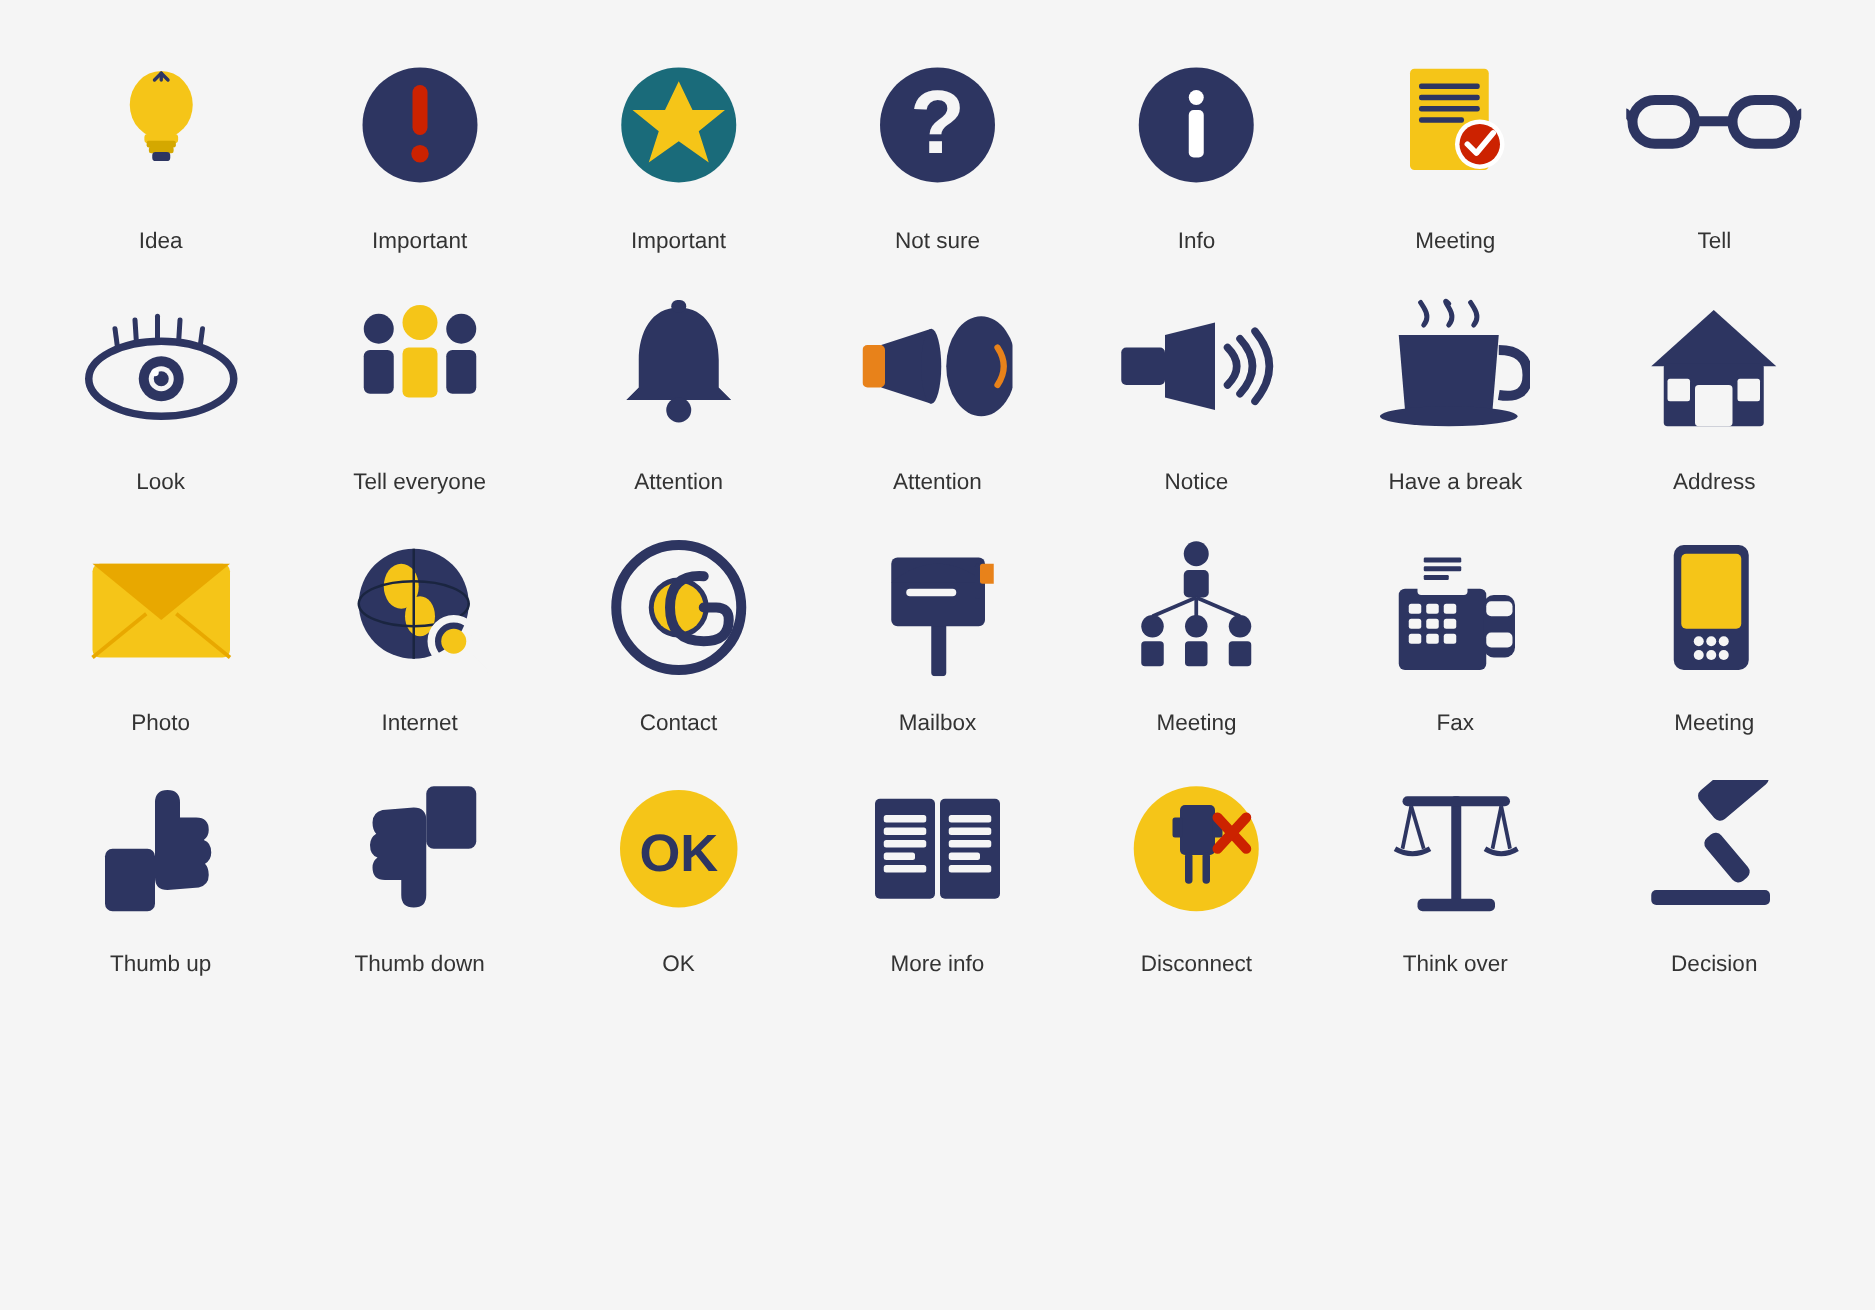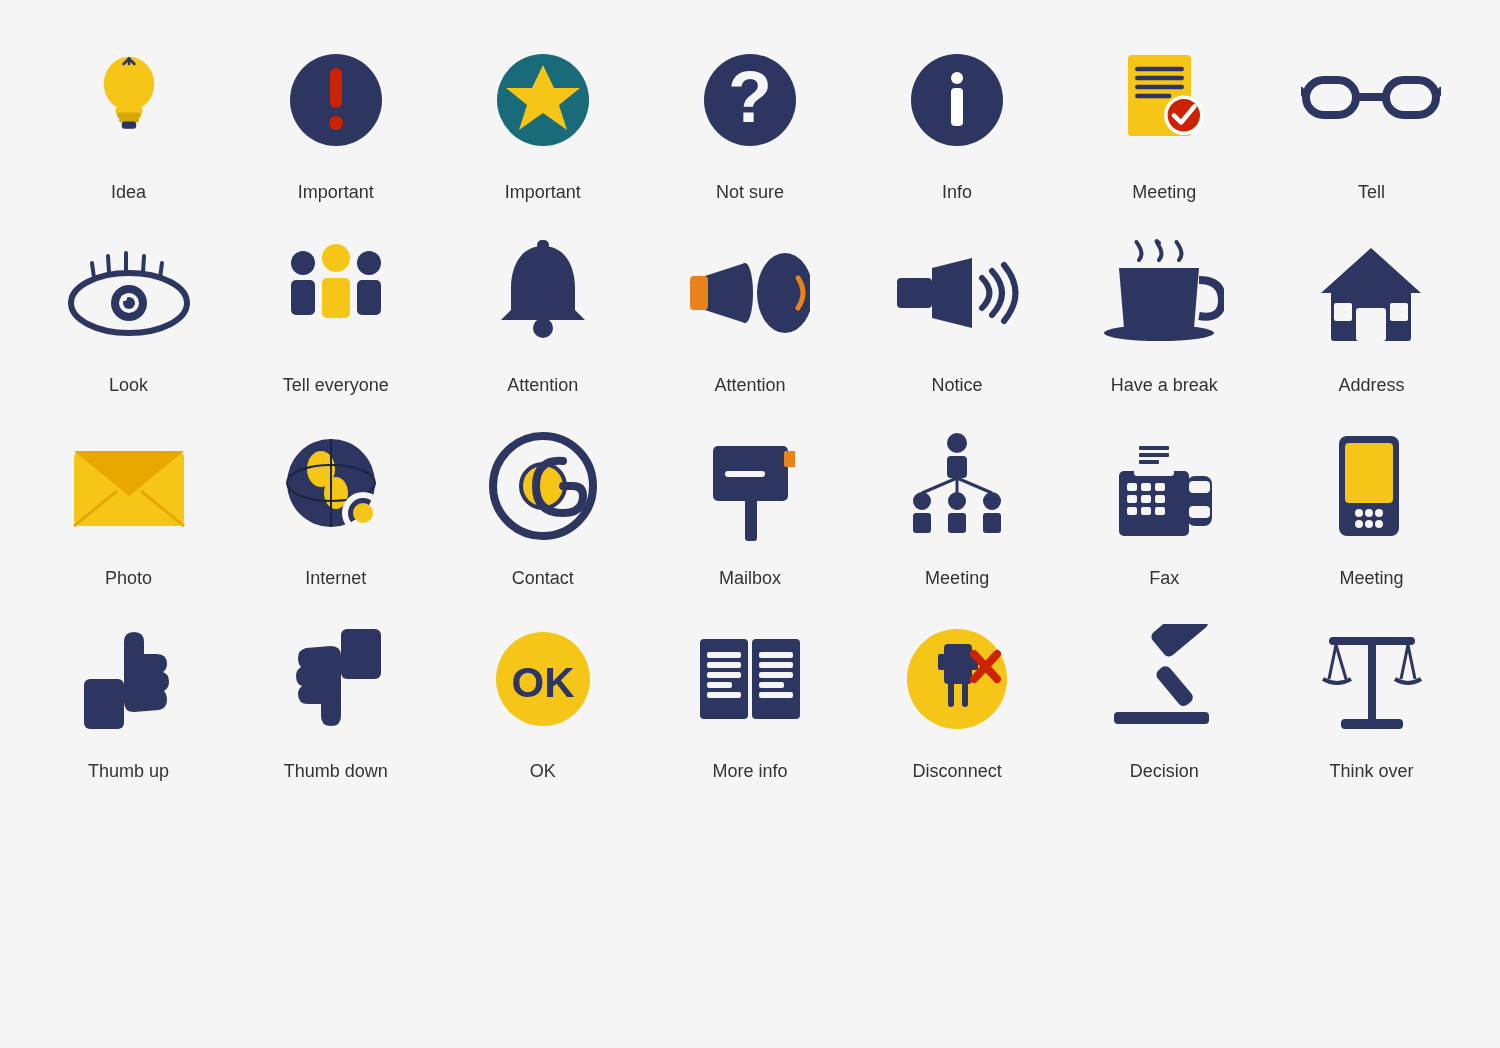--- a/index.html
+++ b/index.html
@@ -464,34 +464,20 @@
         <line x1="72" y1="30" x2="95" y2="55" stroke="#cc2200" stroke-width="8" stroke-linecap="round"></line>
         <line x1="95" y1="30" x2="72" y2="55" stroke="#cc2200" stroke-width="8" stroke-linecap="round"></line>
       </svg>
     </div>
     <span class="icon-label">Disconnect</span>
   </div>
 
 
   <div class="icon-cell">
     <div class="icon-wrapper">
-      <svg viewBox="0 0 120 110" width="120" height="110">
-
-        <rect x="10" y="88" width="95" height="12" rx="4" fill="#2d3561"></rect>
-
-        <rect x="50" y="50" width="16" height="45" rx="6" transform="rotate(-40 50 50)" fill="#2d3561"></rect>
-
-        <rect x="45" y="12" width="55" height="30" rx="6" transform="rotate(-40 45 12)" fill="#2d3561"></rect>
-      </svg>
-    </div>
-    <span class="icon-label">Decision</span>
-  </div>
-
-  <div class="icon-cell">
-    <div class="icon-wrapper">
       <svg viewBox="0 0 120 120" width="120" height="120">
 
         <rect x="57" y="18" width="8" height="85" rx="3" fill="#2d3561"></rect>
 
         <rect x="30" y="100" width="62" height="10" rx="4" fill="#2d3561"></rect>
 
         <rect x="18" y="18" width="86" height="8" rx="4" fill="#2d3561"></rect>
 
         <line x1="25" y1="26" x2="18" y2="60" stroke="#2d3561" stroke-width="3"></line>
         <line x1="25" y1="26" x2="35" y2="60" stroke="#2d3561" stroke-width="3"></line>
@@ -500,13 +486,27 @@
 
         <line x1="97" y1="26" x2="90" y2="60" stroke="#2d3561" stroke-width="3"></line>
         <line x1="97" y1="26" x2="104" y2="60" stroke="#2d3561" stroke-width="3"></line>
 
         <path d="M84,60 Q97,68 110,60" stroke="#2d3561" stroke-width="4" fill="none"></path>
       </svg>
     </div>
     <span class="icon-label">Think over</span>
   </div>
 
+  <div class="icon-cell">
+    <div class="icon-wrapper">
+      <svg viewBox="0 0 120 110" width="120" height="110">
+
+        <rect x="10" y="88" width="95" height="12" rx="4" fill="#2d3561"></rect>
+
+        <rect x="50" y="50" width="16" height="45" rx="6" transform="rotate(-40 50 50)" fill="#2d3561"></rect>
+
+        <rect x="45" y="12" width="55" height="30" rx="6" transform="rotate(-40 45 12)" fill="#2d3561"></rect>
+      </svg>
+    </div>
+    <span class="icon-label">Decision</span>
+  </div>
+
 </div>
 
 </body></html>

